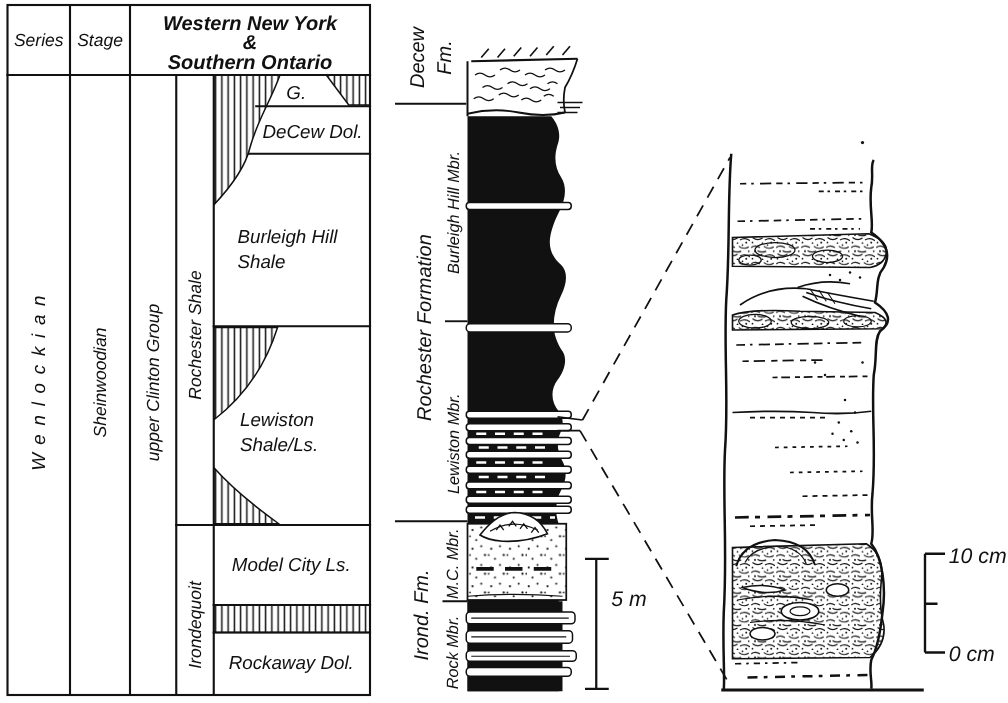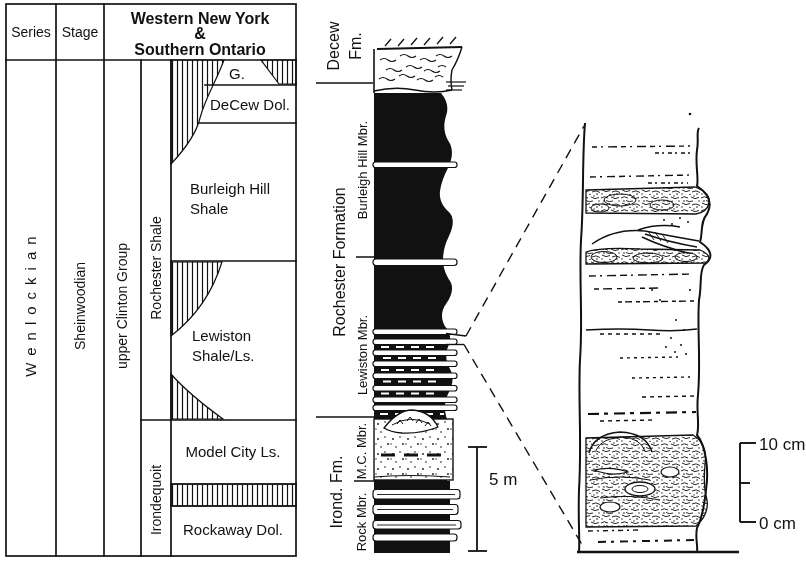--- a/index.html
+++ b/index.html
@@ -1,16 +1,16 @@
 <!DOCTYPE html>
 <html><head>
 <meta charset="utf-8">
 <style>
   html,body{margin:0;padding:0;background:#fff;}
-  #figure{position:relative;width:806px;height:562px;background:#fff;overflow:hidden;}
+  #figure{position:relative;width:806px;height:562px;background:#fff;overflow:hidden;font-style:italic;}
   svg{font-family:"Liberation Sans", sans-serif;}
   text{fill:#111;}
   .t13{font-size:13px;}
   .t14{font-size:14px;}
   .t15{font-size:15px;}
   .t16{font-size:16px;}
   .t17{font-size:17px;}
   .hdr{font-size:16px;font-weight:600;}
   .sp{letter-spacing:7px;}
 </style>

